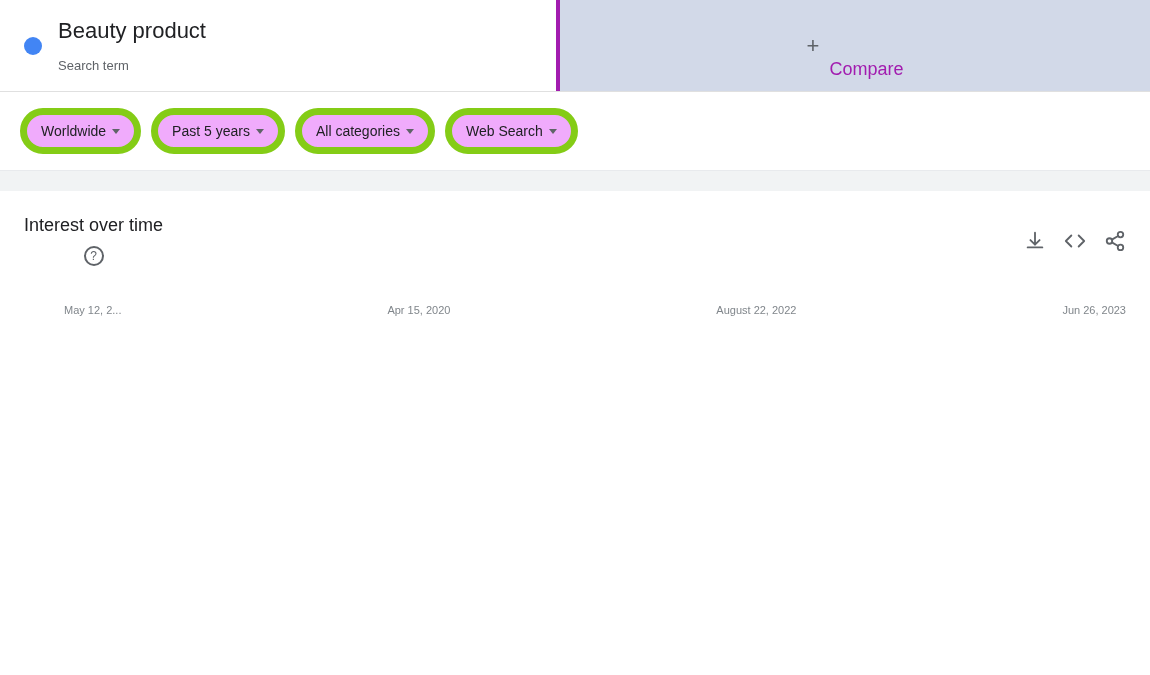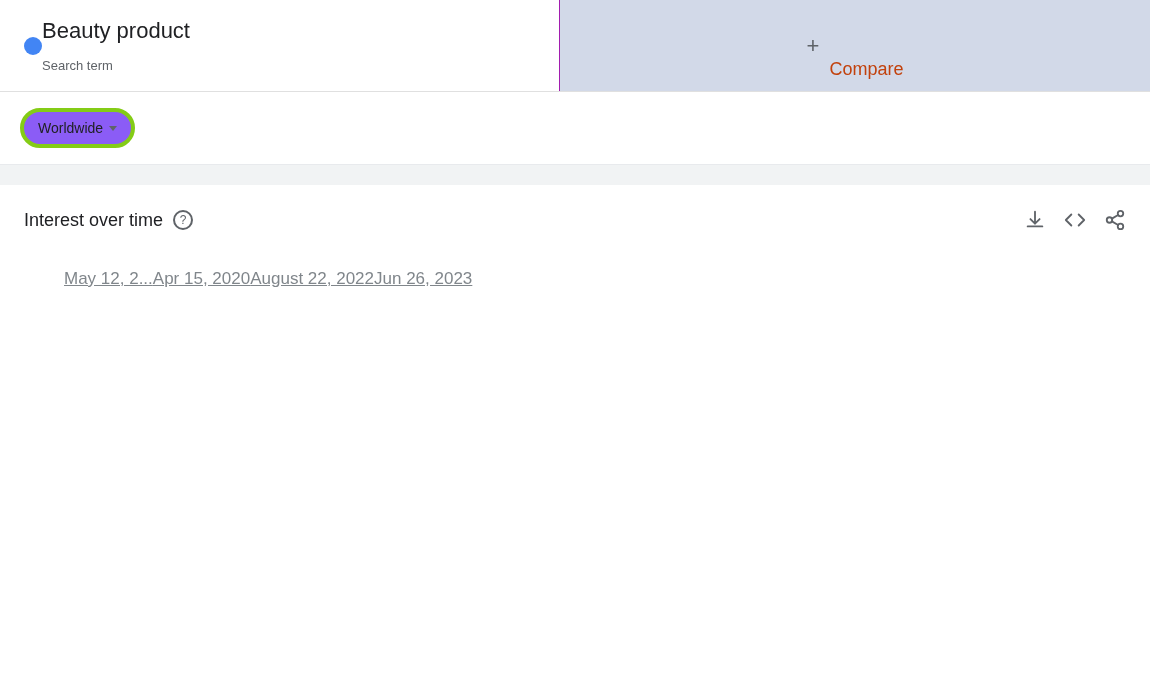--- a/index.html
+++ b/index.html
@@ -16,24 +16,25 @@
     .header-section {
       display: flex;
       align-items: stretch;
       border-bottom: 1px solid #e0e0e0;
       background: #fff;
     }
 
     .search-term-card {
       display: flex;
       align-items: center;
+      gap: 16px;
       padding: 18px 24px;
       flex: 0 0 560px;
       background: #fff;
-      border-right: 1px solid #a21caf;
+      border-right: 4px solid #a21caf;
     }
 
     .term-dot {
       width: 18px;
       height: 18px;
       border-radius: 50%;
       background: #4285f4;
       flex-shrink: 0;
     }
 
@@ -65,43 +66,43 @@
     }
 
     .compare-plus {
       font-size: 22px;
       color: #5f6368;
       font-weight: 300;
     }
 
     .compare-label {
       font-size: 18px;
-      color: #c2410c;
+      color: #a21caf;
       font-weight: 400;
       margin-top: 48px;
     }
 
     
     .filter-bar {
       display: flex;
       align-items: center;
       gap: 10px;
       padding: 16px 20px;
       background: #fff;
       border-bottom: 1px solid #e8eaed;
     }
 
     .filter-btn {
       display: flex;
       align-items: center;
       gap: 6px;
       padding: 8px 14px;
-      border: 4px solid #84cc16;
+      border: 7px solid #84cc16;
       border-radius: 24px;
-      background: #8b5cf6;
+      background: #f0abfc;
       font-size: 14px;
       color: #202124;
       cursor: pointer;
       font-family: inherit;
     }
 
     .chevron-down {
       width: 0;
       height: 0;
       border-left: 4px solid transparent;
@@ -127,20 +128,21 @@
       display: flex;
       align-items: center;
       justify-content: space-between;
       margin-bottom: 30px;
     }
 
     .chart-title-group {
       display: flex;
       align-items: center;
       gap: 10px;
+      flex-direction: column;
     }
 
     .chart-title {
       font-size: 18px;
       font-weight: 500;
       color: #202124;
     }
 
     .help-icon {
       width: 20px;
@@ -179,25 +181,24 @@
     }
 
     .chart-svg {
       width: 100%;
       height: 100%;
     }
 
     
     .x-axis-labels {
       display: flex;
-      justify-content: flex-start;
+      justify-content: space-between;
       padding: 8px 0 0 40px;
-      font-size: 17px;
+      font-size: 11px;
       color: #80868b;
-      text-decoration: underline;
     }
 
     .x-label {
       text-align: center;
     }
   </style>
 </head>
 <body>
 
 <div class="header-section">
@@ -210,20 +211,32 @@
   </div>
   <div class="compare-section">
     <span class="compare-plus">+</span>
     <span class="compare-label">Compare</span>
   </div>
 </div>
 
 <div class="filter-bar">
   <button class="filter-btn">
     <span>Worldwide</span>
+    <span class="chevron-down"></span>
+  </button>
+  <button class="filter-btn">
+    <span>Past 5 years</span>
+    <span class="chevron-down"></span>
+  </button>
+  <button class="filter-btn">
+    <span>All categories</span>
+    <span class="chevron-down"></span>
+  </button>
+  <button class="filter-btn">
+    <span>Web Search</span>
     <span class="chevron-down"></span>
   </button>
 </div>
 
 <div class="section-spacer"></div>
 
 <div class="main-content">
 
   <div class="chart-header">
     <div class="chart-title-group">

